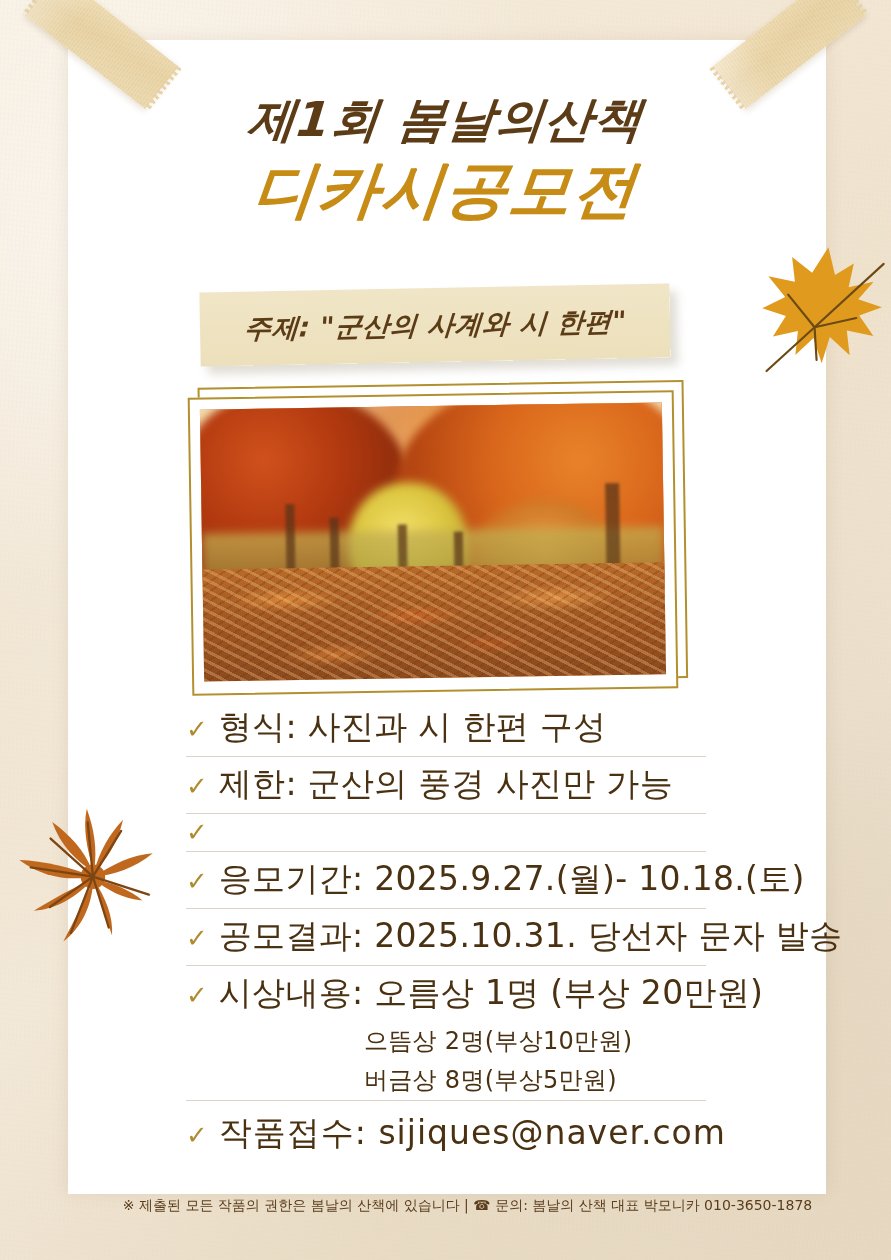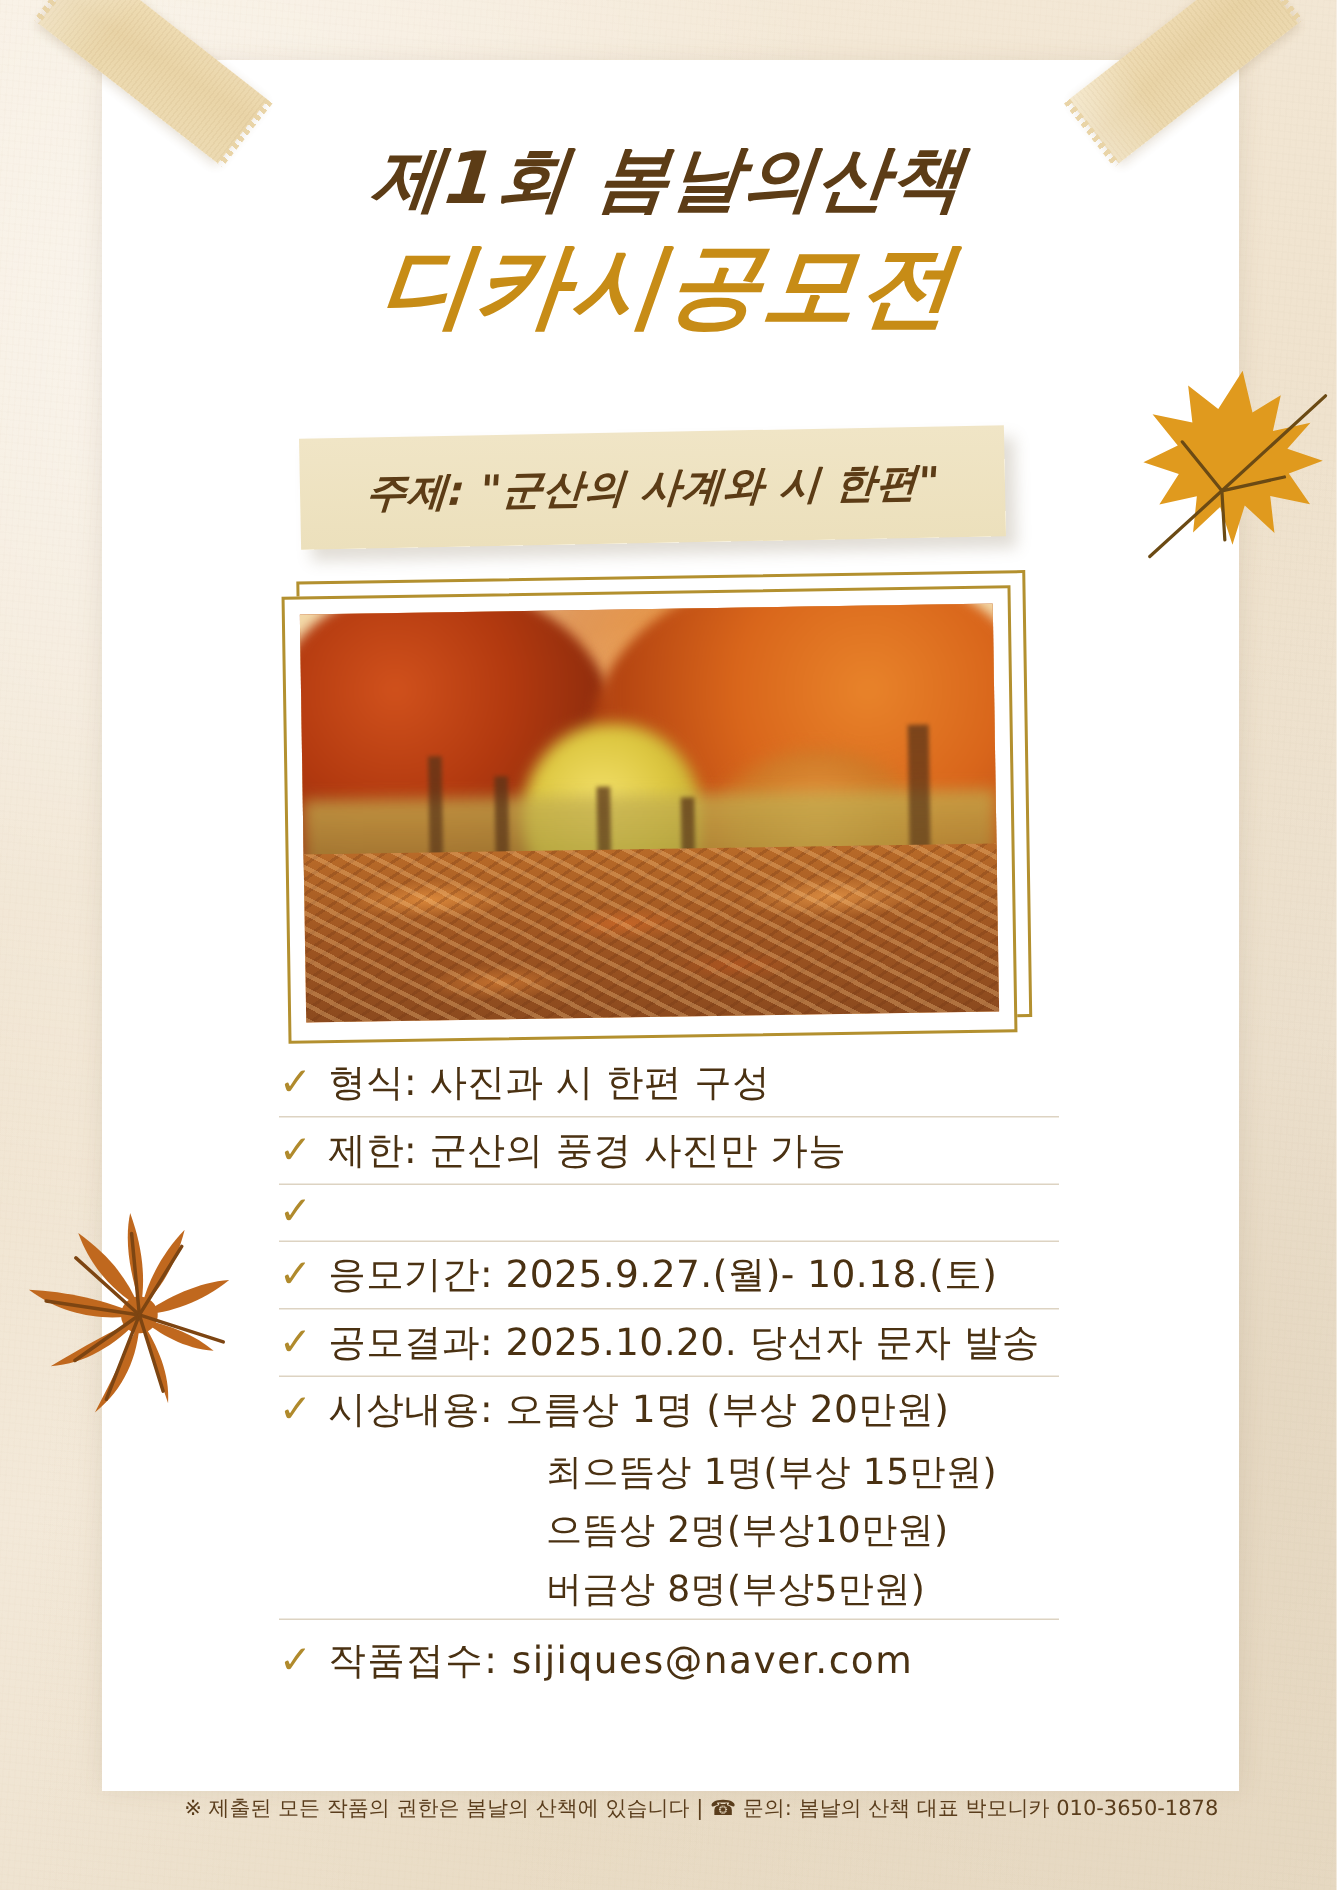--- a/index.html
+++ b/index.html
@@ -254,21 +254,21 @@
   .check{
     flex:none;
     font-size:26px;
     line-height:1;
     color:#b08a2c;
     font-weight:700;
     font-family:"DejaVu Sans", sans-serif;
   }
   .row-text{
     font-family:"DejaVu Sans", sans-serif;
-    font-size:25px;
+    font-size:33px;
     color:#4a3112;
     letter-spacing:.3px;
   }
   .sub-row{
     padding:3px 0 4px 0;
     border-bottom:none;
     padding-left:178px;
     white-space:nowrap;
   }
   .sub-row .row-text{ font-size:24px; }
@@ -387,31 +387,28 @@
     <span class="check">✓</span>
   </div>
 
   <div class="row">
     <span class="check">✓</span>
     <span class="row-text">응모기간: 2025.9.27.(월)- 10.18.(토)</span>
   </div>
 
   <div class="row">
     <span class="check">✓</span>
-    <span class="row-text">공모결과: 2025.10.20. 당선자 문자 발송</span>
+    <span class="row-text">공모결과: 2025.10.31. 당선자 문자 발송</span>
   </div>
 
   <div class="row no-rule">
     <span class="check">✓</span>
     <span class="row-text">시상내용: 오름상 1명 (부상 20만원)</span>
   </div>
 
-  <div class="row sub-row">
-    <span class="row-text">최으뜸상 1명(부상 15만원)</span>
-  </div>
   <div class="row sub-row">
     <span class="row-text">으뜸상 2명(부상10만원)</span>
   </div>
   <div class="row sub-row">
     <span class="row-text">버금상 8명(부상5만원)</span>
   </div>
 
   <div class="row no-rule email-row" style="border-top:1px solid #ddd3c2;">
     <span class="check">✓</span>
     <span class="row-text">작품접수: sijiques@naver.com</span>

